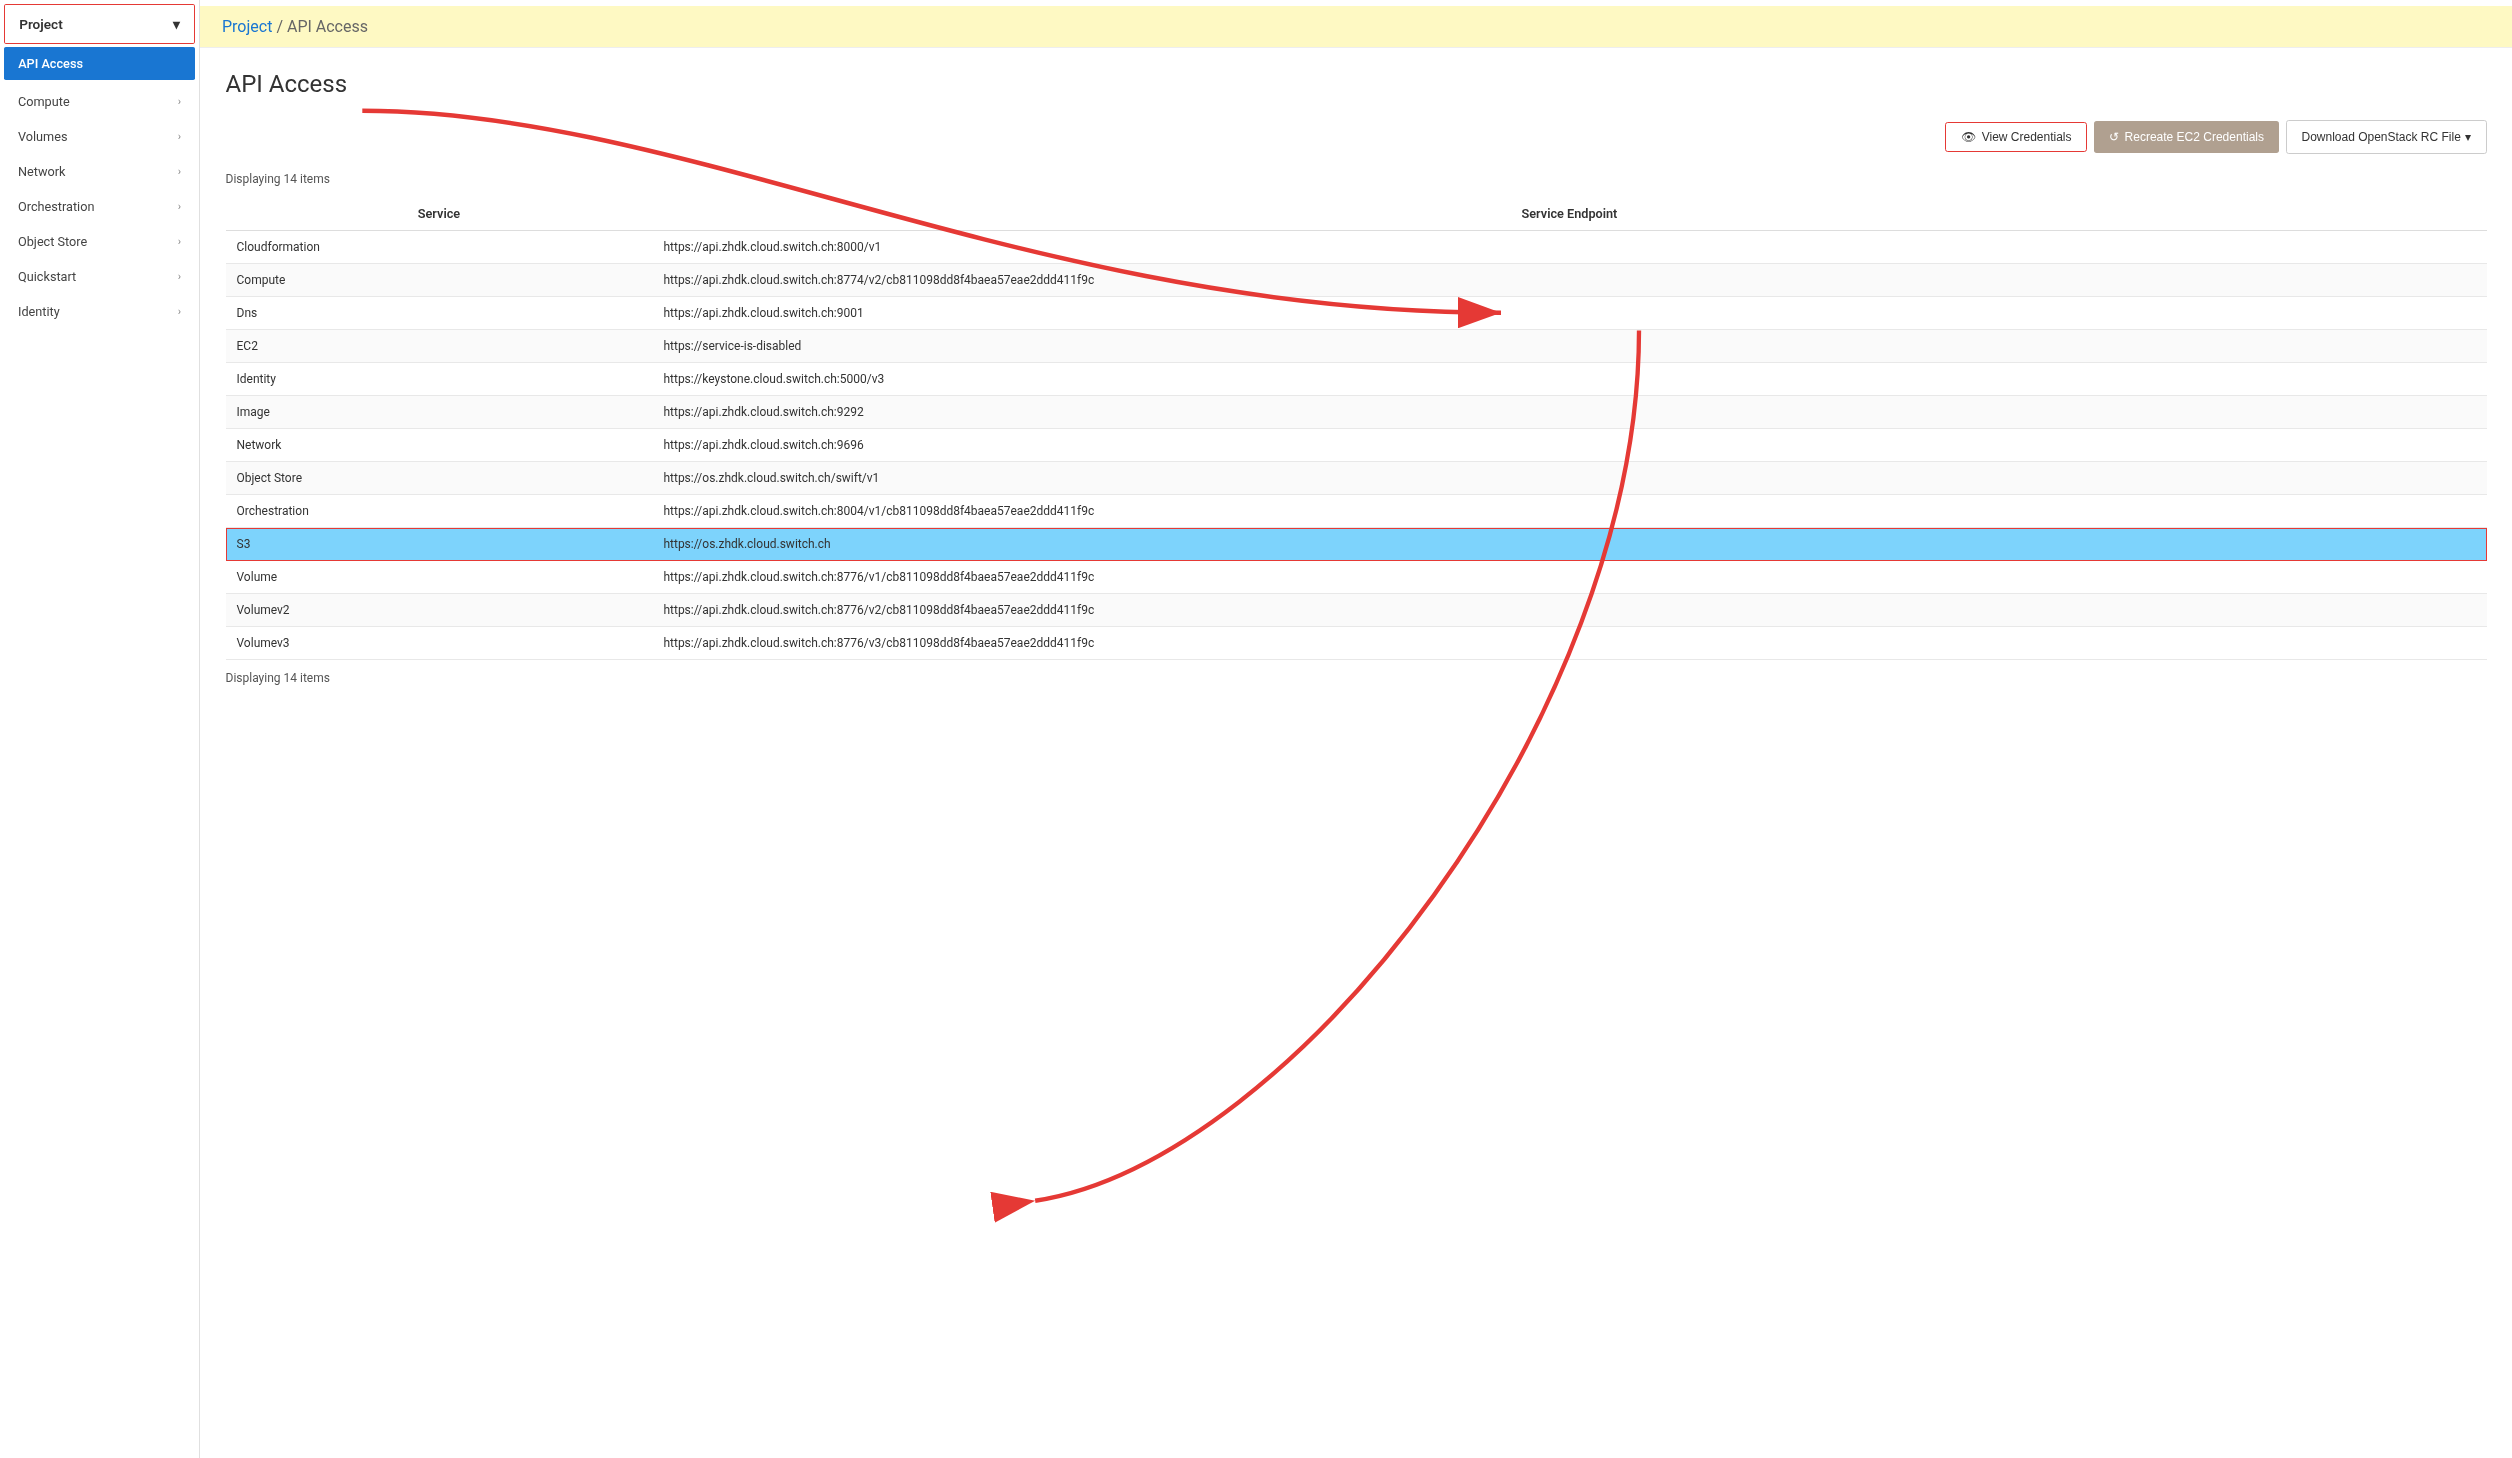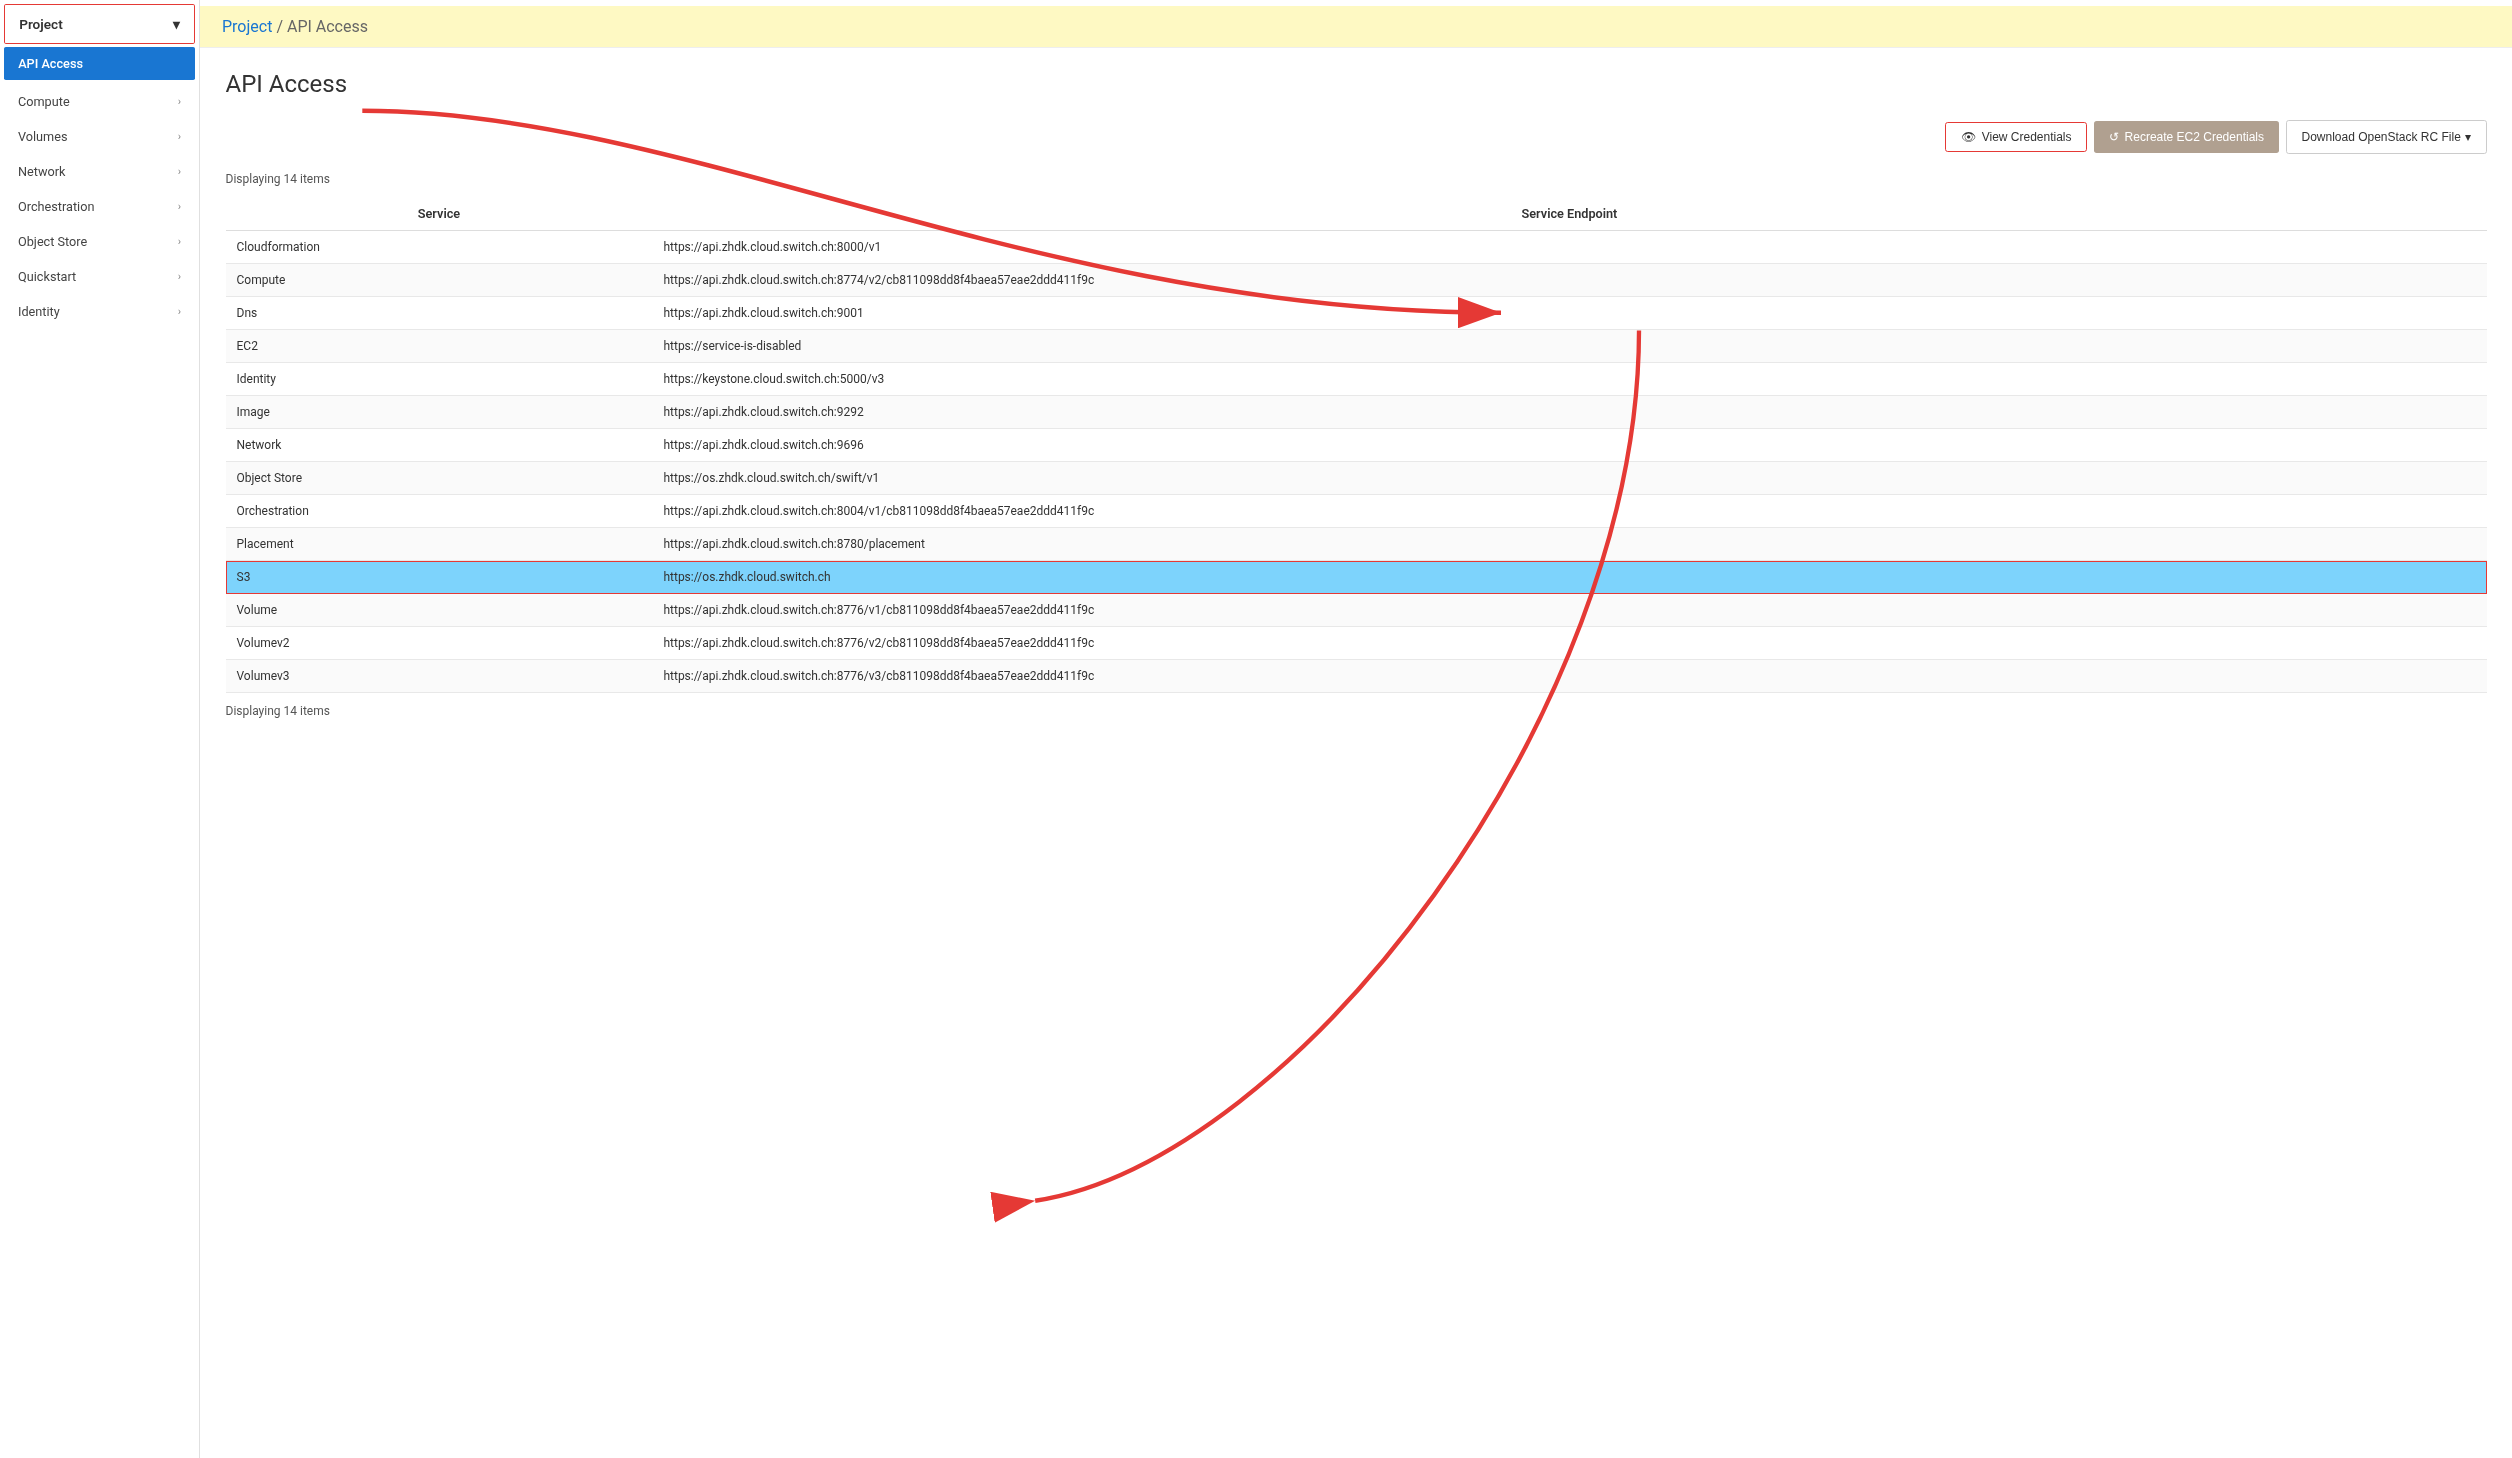--- a/index.html
+++ b/index.html
@@ -151,24 +151,20 @@
     <td>https://api.zhdk.cloud.switch.ch:9696</td>
   </tr>
           <tr>
     <td>Object Store</td>
     <td>https://os.zhdk.cloud.switch.ch/swift/v1</td>
   </tr>
           <tr>
     <td>Orchestration</td>
     <td>https://api.zhdk.cloud.switch.ch:8004/v1/cb811098dd8f4baea57eae2ddd411f9c</td>
   </tr>
-          <tr>
-    <td>Placement</td>
-    <td>https://api.zhdk.cloud.switch.ch:8780/placement</td>
-  </tr>
           <tr class="highlighted" style="outline: rgb(229, 57, 53) solid 1.8px; outline-offset: -1.8px;">
     <td>S3</td>
     <td>https://os.zhdk.cloud.switch.ch</td>
   </tr>
           <tr>
     <td>Volume</td>
     <td>https://api.zhdk.cloud.switch.ch:8776/v1/cb811098dd8f4baea57eae2ddd411f9c</td>
   </tr>
           <tr>
     <td>Volumev2</td>

